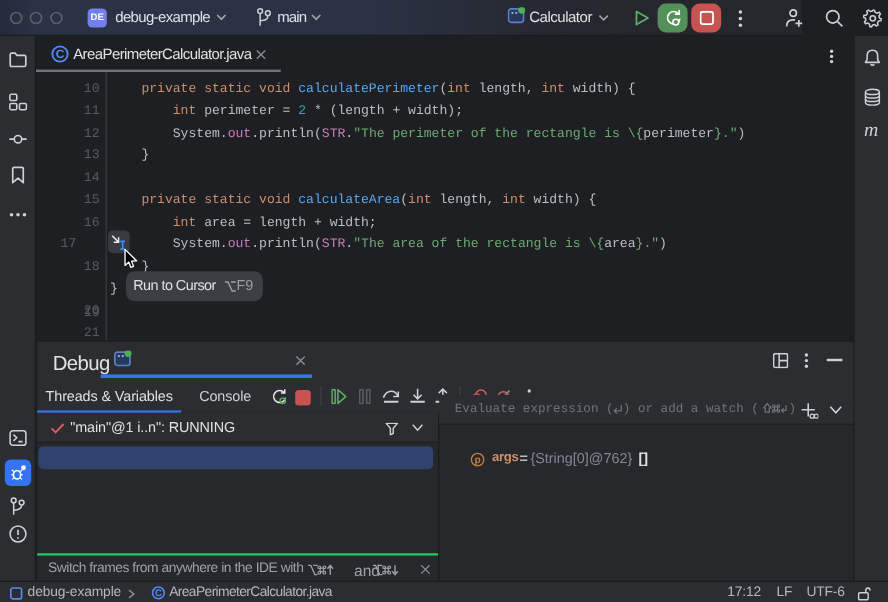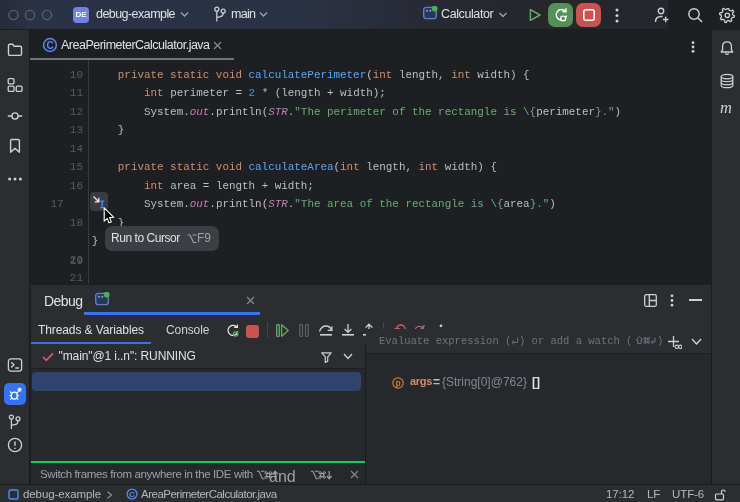--- a/index.html
+++ b/index.html
@@ -21,21 +21,21 @@
   .stripicon { position:absolute; left:7px; }
   
   #tabbar { left:31px; top:30px; width:680px; height:30px; background:#1E1F22; }
   #tabunderline { left:30px; top:58px; width:204px; height:2px; background:#6F737A; }
   
   #editor { left:31px; top:60px; width:680px; height:224px; background:#1E1F22; }
   .lnum { position:absolute; width:52px; text-align:right; color:#555B63; font-size:11px; font-family:"Liberation Mono",monospace; }
   #gutterline { position:absolute; left:57px; top:0; width:1px; height:224px; background:#393B40; }
   .cl { position:absolute; font-family:"Liberation Mono",monospace; font-size:10.9px; color:#BCBEC4; white-space:pre; }
   .kw { color:#CF8E6D; } .mth { color:#56A8F5; } .num { color:#2AACB8; }
-  .str { color:#6AAB73; } .fld { color:#C77DBB; font-style:italic; }
+  .str { color:#6AAB73; } .fld { color:#C77DBB; }
   
   #dbghead { left:31px; top:285px; width:680px; height:30px; background:#2B2D30; }
   #dbgtools { left:31px; top:315px; width:680px; height:29px; background:#2B2D30; }
   #dbgleft { left:31px; top:344px; width:334px; height:140px; background:#26282B; }
   #dbgright { left:366px; top:344px; width:345px; height:140px; background:#26282B; }
   #sessrow { left:31px; top:344px; width:334px; height:25px; background:#2B2D30; border-bottom:1px solid #1e1f22;}
   #evalrow { left:366px; top:329px; width:345px; height:25px; background:#2B2D30; border-bottom:1px solid #1e1f22;}
   #seldiv { left:365px; top:344px; width:1px; height:140px; background:#1b1c1f; }
   #banner { left:31px; top:461px; width:334px; height:23px; background:#26282B; border-top:2px solid #22c55e; }
   
@@ -214,21 +214,21 @@
     </svg>
     <div class="abs" style="left:74px;top:166px;width:114px;height:25px;border-radius:7px;background:#3C3E43;">
       <span class="abs" style="left:6px;top:5px;color:#DFE1E5;font-size:12px;letter-spacing:-0.45px;">Run to Cursor</span>
       <svg class="abs" style="left:82px;top:8px" width="10" height="10" viewBox="0 0 10 10">
           <path d="M0.5 1 L3 1 L6.5 8.5 L9.5 8.5 M5.5 1 L9.5 1" fill="none" stroke="#9DA0A8" stroke-width="1.2"></path>
         </svg>
       <span class="abs" style="left:92px;top:5px;color:#9DA0A8;font-size:12px;">F9</span>
     </div>
   </div>
   <div class="abs" id="dbghead">
-    <div class="abs ui" style="left:13px;top:8px;font-size:14px;letter-spacing:-0.55px;">Debug</div>
+    <div class="abs ui" style="left:13px;top:8px;font-size:17px;letter-spacing:-0.55px;">Debug</div>
     <svg class="abs" style="left:64px;top:7px" width="15" height="14" viewBox="0 0 15 14">
       <rect x="0.7" y="1.4" width="12.6" height="11.2" rx="2.4" fill="#26395C" stroke="#5A7FC4" stroke-width="1.4"></rect>
       <rect x="3.2" y="3.9" width="1.7" height="1.7" fill="#93A8CC"></rect>
       <rect x="6.4" y="3.9" width="1.7" height="1.7" fill="#93A8CC"></rect>
       <circle cx="11.7" cy="2.6" r="2.9" fill="#4CAF50"></circle>
     </svg>
     <svg class="abs" style="left:215px;top:11px" width="9" height="9" viewBox="0 0 9 9">
         <path d="M1 1 L8 8 M8 1 L1 8" stroke="#868A91" stroke-width="1.2"></path>
       </svg>
     <svg class="abs" style="left:613px;top:9px" width="13" height="13" viewBox="0 0 13 13">
@@ -346,21 +346,21 @@
     <span class="abs" style="left:9px;top:5px;color:#9DA0A8;font-size:11.5px;letter-spacing:-0.37px;">Switch frames from anywhere in the IDE with </span>
     <svg class="abs" style="left:225px;top:7px" width="22" height="10" viewBox="0 0 22 10">
       <path d="M0.8 1.2 L3 1.2 L6.4 8.8 L8.6 8.8 M5 1.2 L8.6 1.2" fill="none" stroke="#9DA0A8" stroke-width="1.1"></path>
       <rect x="10.8" y="3.5" width="2.8" height="3" fill="none" stroke="#9DA0A8" stroke-width="1"></rect>
       <circle cx="10.1" cy="2.8" r="1.15" fill="none" stroke="#9DA0A8" stroke-width="1"></circle>
       <circle cx="14.3" cy="2.8" r="1.15" fill="none" stroke="#9DA0A8" stroke-width="1"></circle>
       <circle cx="10.1" cy="7.2" r="1.15" fill="none" stroke="#9DA0A8" stroke-width="1"></circle>
       <circle cx="14.3" cy="7.2" r="1.15" fill="none" stroke="#9DA0A8" stroke-width="1"></circle>
       <path d="M19.2 9 L19.2 1.5 M16.8 4 L19.2 1.2 L21.6 4" fill="none" stroke="#9DA0A8" stroke-width="1.2"></path>
     </svg>
-    <span class="abs" style="left:238px;top:5px;color:#9DA0A8;font-size:16px;">and</span>
+    <span class="abs" style="left:264px;top:5px;color:#9DA0A8;font-size:13px;">and</span>
     <svg class="abs" style="left:279px;top:7px" width="22" height="10" viewBox="0 0 22 10">
       <path d="M0.8 1.2 L3 1.2 L6.4 8.8 L8.6 8.8 M5 1.2 L8.6 1.2" fill="none" stroke="#9DA0A8" stroke-width="1.1"></path>
       <rect x="10.8" y="3.5" width="2.8" height="3" fill="none" stroke="#9DA0A8" stroke-width="1"></rect>
       <circle cx="10.1" cy="2.8" r="1.15" fill="none" stroke="#9DA0A8" stroke-width="1"></circle>
       <circle cx="14.3" cy="2.8" r="1.15" fill="none" stroke="#9DA0A8" stroke-width="1"></circle>
       <circle cx="10.1" cy="7.2" r="1.15" fill="none" stroke="#9DA0A8" stroke-width="1"></circle>
       <circle cx="14.3" cy="7.2" r="1.15" fill="none" stroke="#9DA0A8" stroke-width="1"></circle>
       <path d="M19.2 1 L19.2 8.5 M16.8 6 L19.2 8.8 L21.6 6" fill="none" stroke="#9DA0A8" stroke-width="1.2"></path>
     </svg>
     <svg class="abs" style="left:319px;top:7px" width="9" height="9" viewBox="0 0 9 9">

